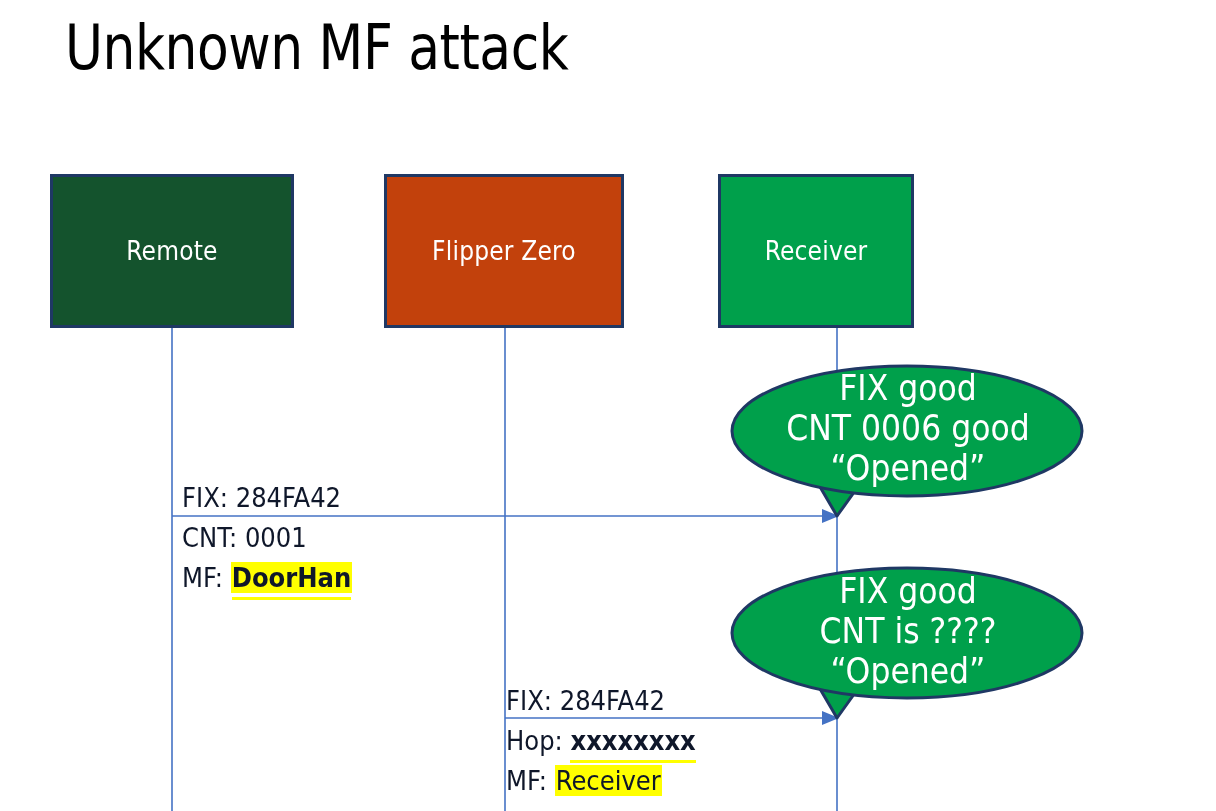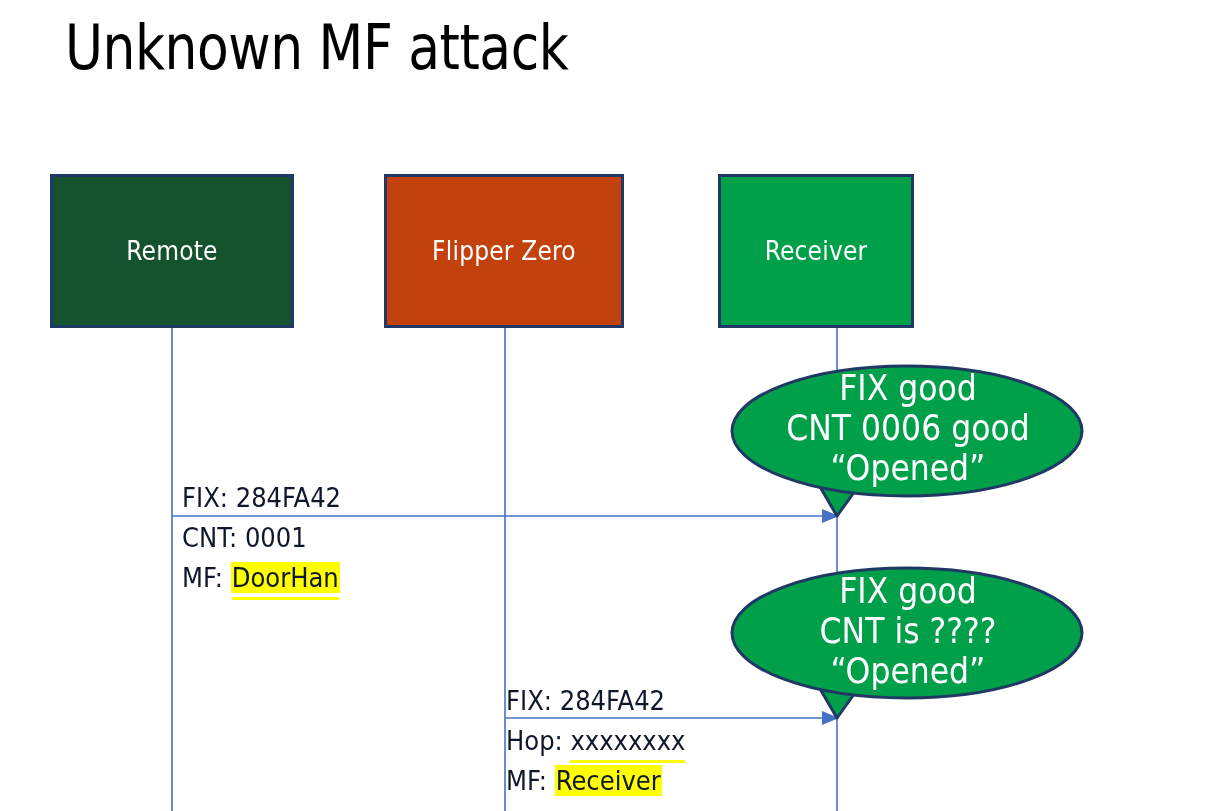--- a/index.html
+++ b/index.html
@@ -96,20 +96,21 @@
 
   .msg-line { display: block; height: 40px; }
 
   .hl {
     background: #FFFF00;
     padding: 0 1px;
   }
   .squiggle {
     position: relative;
     display: inline-block;
+    font-weight: bold;
   }
   .squiggle::after {
     content: "";
     position: absolute;
     left: 0;
     right: 0;
     bottom: 1px;
     height: 3px;
     background-image:
       radial-gradient(circle at 1.5px 2.6px, #E8402A 1.2px, transparent 1.4px),

